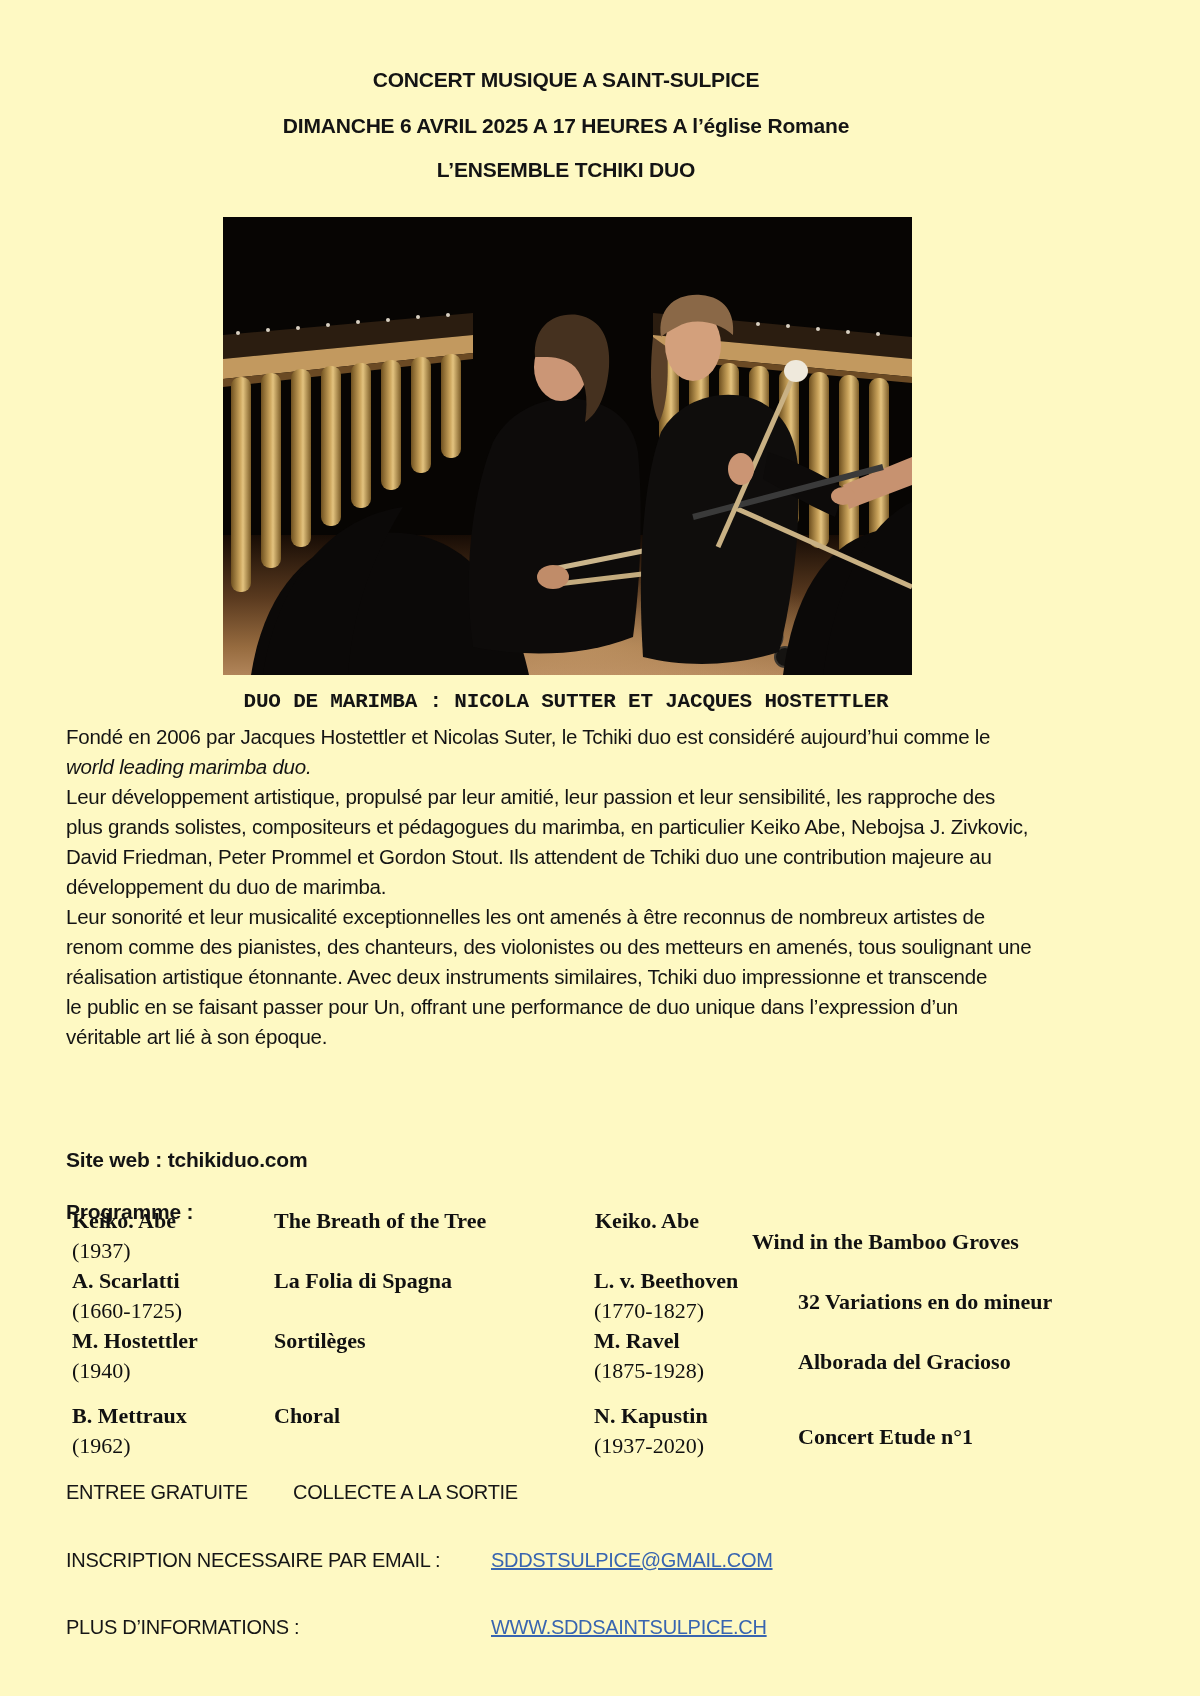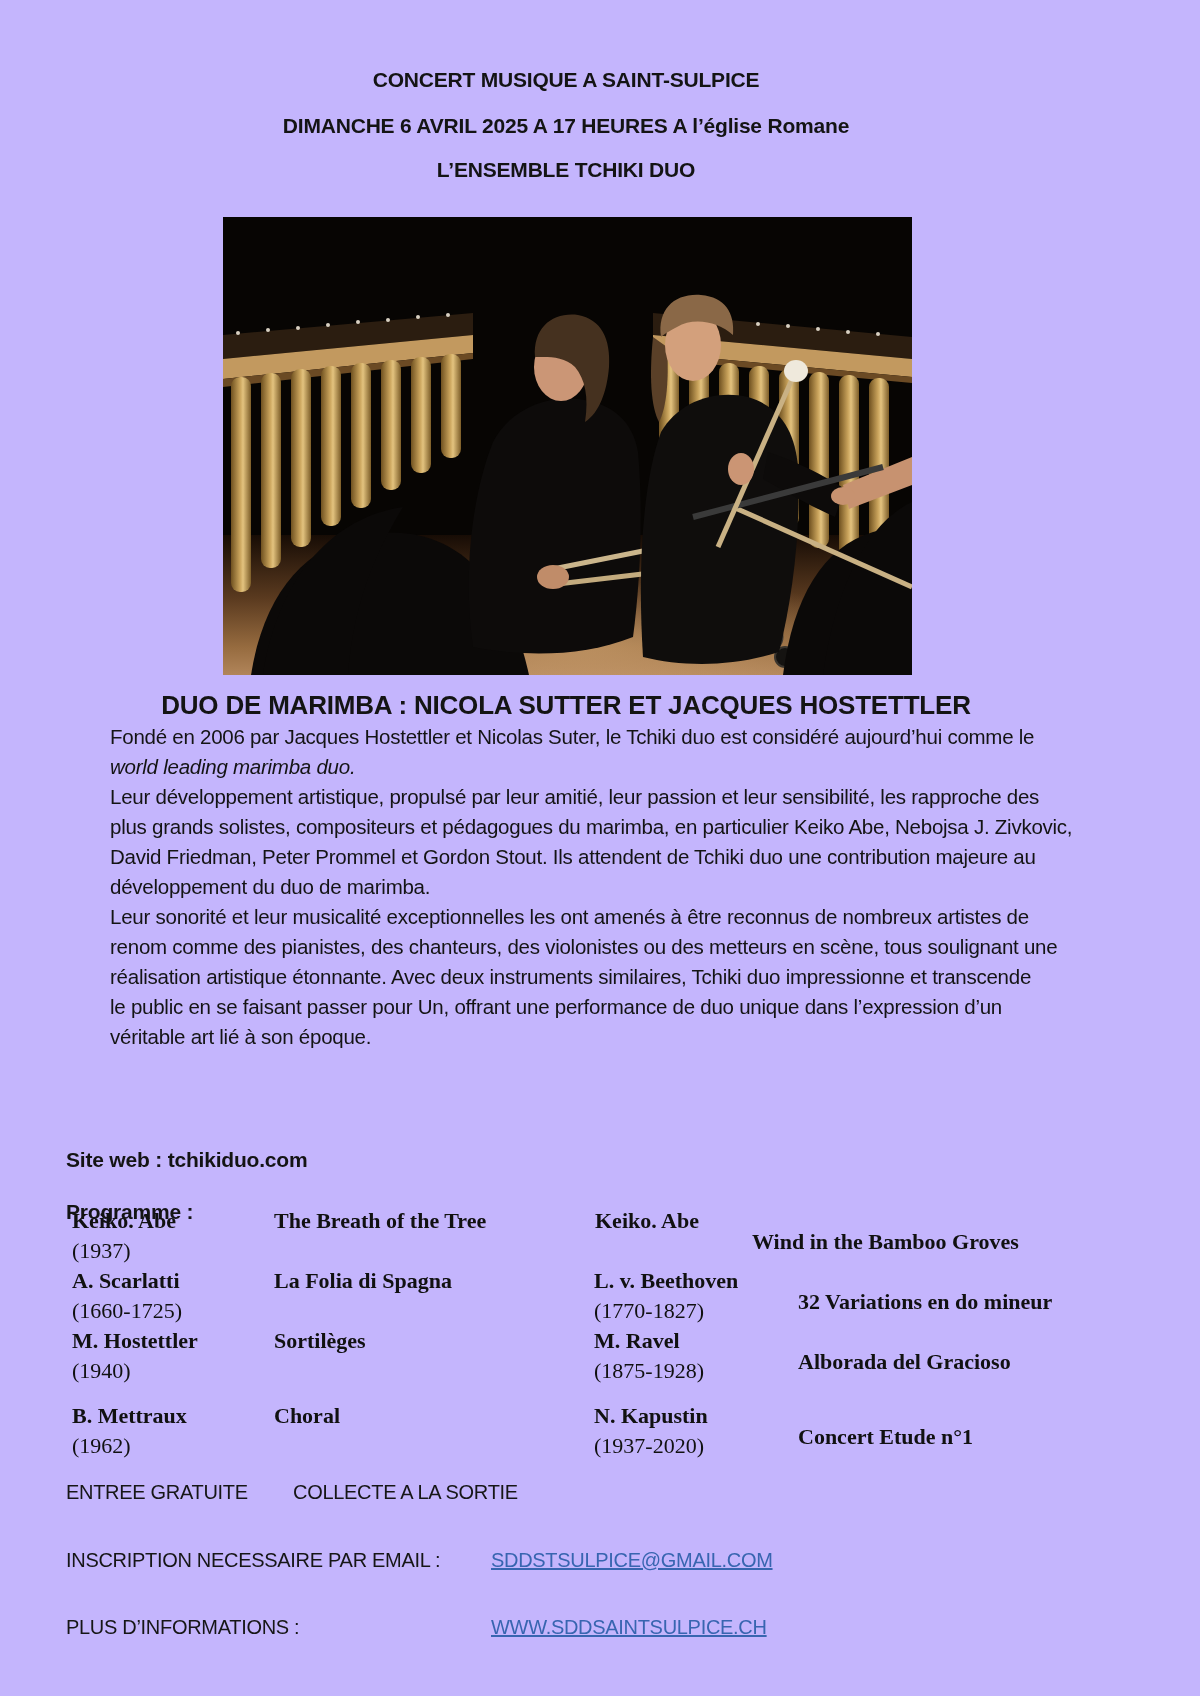--- a/index.html
+++ b/index.html
@@ -1,45 +1,44 @@
 <!DOCTYPE html>
 <html><head>
 <meta charset="utf-8">
 <style>
   html,body{margin:0;padding:0;background:#ffffff;}
   .page{
     position:relative;
     width:1200px;height:1696px;
-    background:#c4b5fd;
+    background:#fef9c3;
     font-family:"Liberation Sans", sans-serif;
     color:#141414;
     overflow:hidden;
   }
   .abs{position:absolute;}
   .heading{
     left:66px;width:1000px;text-align:center;
     font-weight:bold;font-size:21px;letter-spacing:-0.2px;
     white-space:nowrap;
   }
   .h1{top:68px;}
   .h2{top:114px;}
   .h3{top:158px;}
   .photo{
     left:223px;top:217px;width:689px;height:458px;
     background:#070503;
   }
   .subtitle{
     left:66px;top:690px;width:1000px;text-align:center;
-    font-weight:bold;font-size:26px;letter-spacing:-0.2px;white-space:nowrap;
+    font-weight:bold;font-size:21px;letter-spacing:-0.2px;white-space:nowrap;font-family:Liberation Mono, monospace;
   }
   .about{left:66px;top:722px;width:1010px;}
   .bline{
     font-size:20.5px;line-height:30px;letter-spacing:-0.25px;
     white-space:nowrap;
-    margin-left:44px;
   }
   .italic{font-style:italic;}
   .bold-line{
     left:66px;font-weight:bold;font-size:21px;letter-spacing:-0.2px;white-space:nowrap;margin-top:36px;
   }
   .siteweb{top:1112px;}
   .programme-label{top:1164px;}
   .prow{
     left:66px;width:1010px;height:62px;
     font-family:"Liberation Serif", serif;
@@ -188,21 +187,21 @@
   <div class="abs subtitle">DUO DE MARIMBA : NICOLA SUTTER ET JACQUES HOSTETTLER</div>
 
   <div class="abs about">
     <div class="bline">Fondé en 2006 par Jacques Hostettler et Nicolas Suter, le Tchiki duo est considéré aujourd’hui comme le</div>
     <div class="bline italic">world leading marimba duo.</div>
     <div class="bline"> Leur développement artistique, propulsé par leur amitié, leur passion et leur sensibilité, les rapproche des</div>
     <div class="bline">plus grands solistes, compositeurs et pédagogues du marimba, en particulier Keiko Abe, Nebojsa J. Zivkovic,</div>
     <div class="bline">David Friedman, Peter Prommel et Gordon Stout. Ils attendent de Tchiki duo une contribution majeure au</div>
     <div class="bline">développement du duo de marimba.</div>
     <div class="bline"> Leur sonorité et leur musicalité exceptionnelles les ont amenés à être reconnus de nombreux artistes de</div>
-    <div class="bline">renom comme des pianistes, des chanteurs, des violonistes ou des metteurs en scène, tous soulignant une</div>
+    <div class="bline">renom comme des pianistes, des chanteurs, des violonistes ou des metteurs en amenés, tous soulignant une</div>
     <div class="bline">réalisation artistique étonnante. Avec deux instruments similaires, Tchiki duo impressionne et transcende</div>
     <div class="bline">le public en se faisant passer pour Un, offrant une performance de duo unique dans l’expression d’un</div>
     <div class="bline">véritable art lié à son époque.</div>
   </div>
 
   <div class="abs bold-line siteweb">Site web : tchikiduo.com</div>
   <div class="abs bold-line programme-label">Programme :</div>
 
   <div class="abs prow row0">
     <span class="name c1">Keiko. Abe</span>

